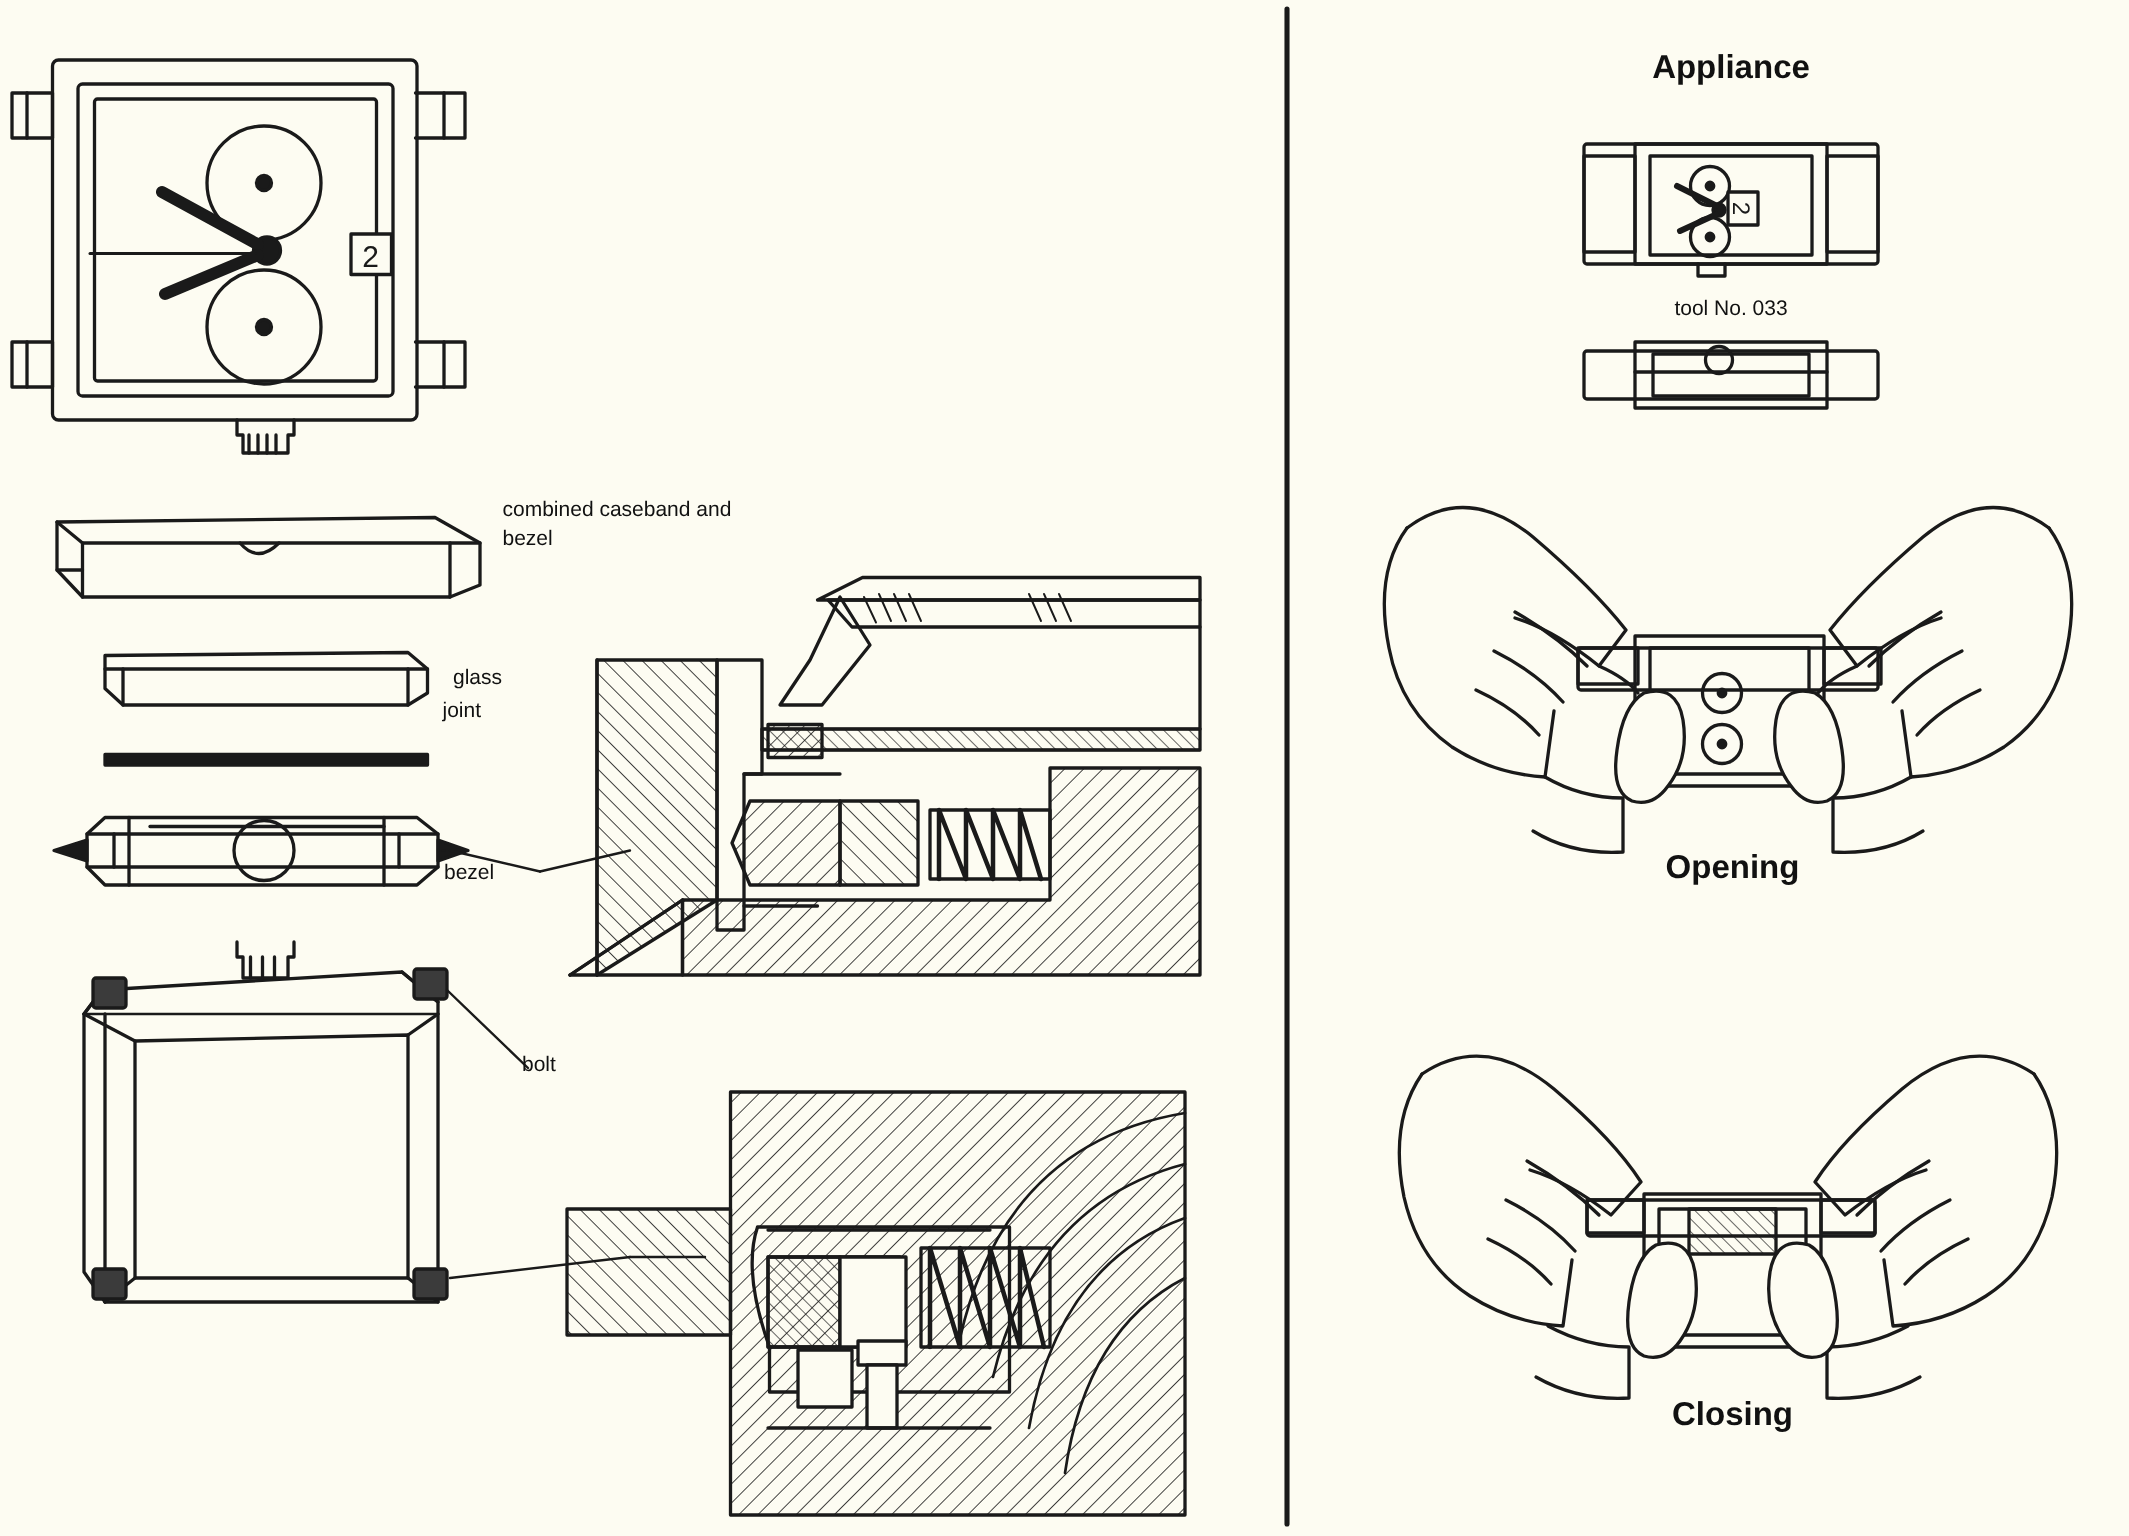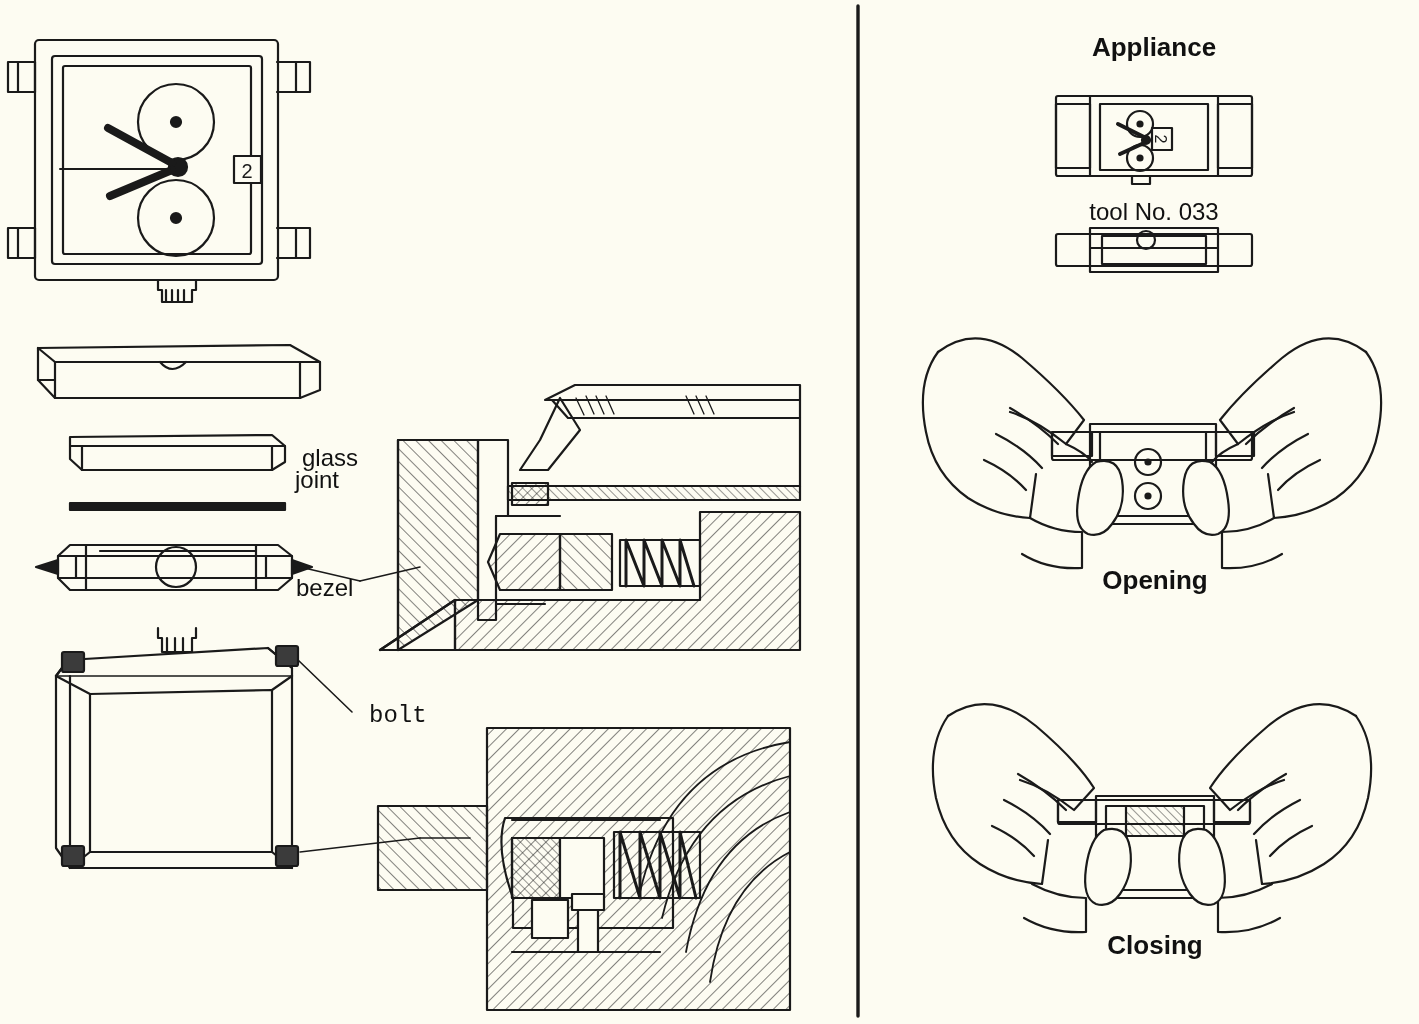--- a/index.html
+++ b/index.html
@@ -23,28 +23,28 @@
   svg.diagram {
     position: absolute;
     left: 0;
     top: 0;
     width: 1419px;
     height: 1024px;
   }
   .lbl {
     position: absolute;
     font-family: "Liberation Sans", sans-serif;
-    font-size: 24px;
+    font-size: 14px;
     color: #111;
     white-space: pre-line;
     line-height: 1.35;
   }
   .lbl.bold {
     font-weight: bold;
-    font-size: 26px;
+    font-size: 22px;
   }
   .lbl.center {
     text-align: center;
   }
 </style>
 </head>
 <body>
 
 <div class="page">
 
@@ -314,28 +314,30 @@
         <rect x="1126" y="806" width="58" height="30" fill="url(#hatchD)" stroke="#1a1a1a"></rect>
         <path d="M1104 830 q22 -6 26 18 q4 26 -10 46 q-10 14 -24 10 q-14 -6 -10 -36 q4 -30 18 -38 Z" fill="#fdfcf2"></path>
         <path d="M1206 830 q-22 -6 -26 18 q-4 26 10 46 q10 14 24 10 q14 -6 10 -36 q-4 -30 -18 -38 Z" fill="#fdfcf2"></path>
         <rect x="1058" y="800" width="38" height="22"></rect>
         <rect x="1214" y="800" width="36" height="22"></rect>
       </g>
 
     </g>
   </svg>
 
+  <div class="lbl" style="left:335px; top:330px; width:300px;">combined caseband and
+bezel</div>
 
   <div class="lbl" style="left:302px; top:442px;">glass</div>
 
   <div class="lbl" style="left:295px; top:464px;">joint</div>
 
   <div class="lbl" style="left:296px; top:572px;">bezel</div>
 
-  <div class="lbl" style="left:369px; top:700px;font-family:Liberation Mono, monospace;">bolt</div>
+  <div class="lbl" style="left:348px; top:700px;">bolt</div>
 
   <div class="lbl bold center" style="left:1054px; top:30px; width:200px;">Appliance</div>
 
   <div class="lbl center" style="left:1044px; top:196px; width:220px;">tool No. 033</div>
 
   <div class="lbl bold center" style="left:1050px; top:928px; width:210px;">Closing</div>
 
   <div class="lbl bold center" style="left:1050px; top:563px; width:210px;">Opening</div>
 
 </div>

